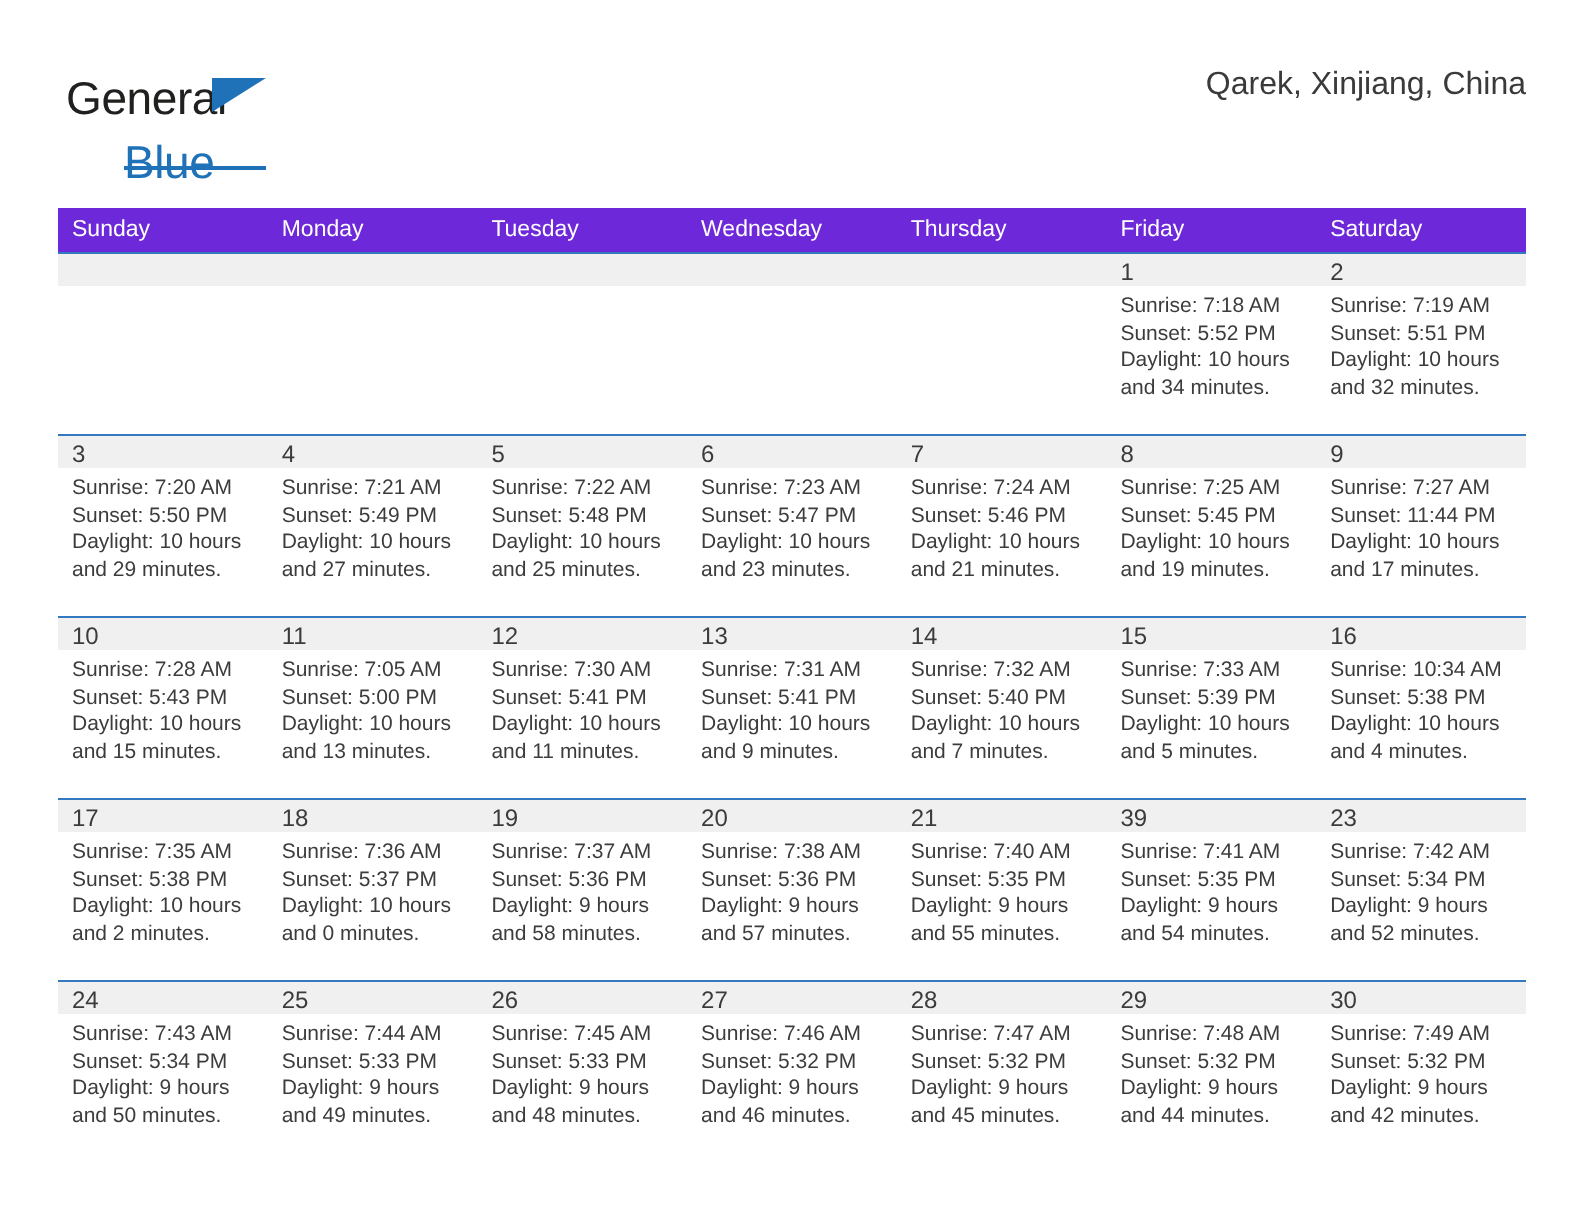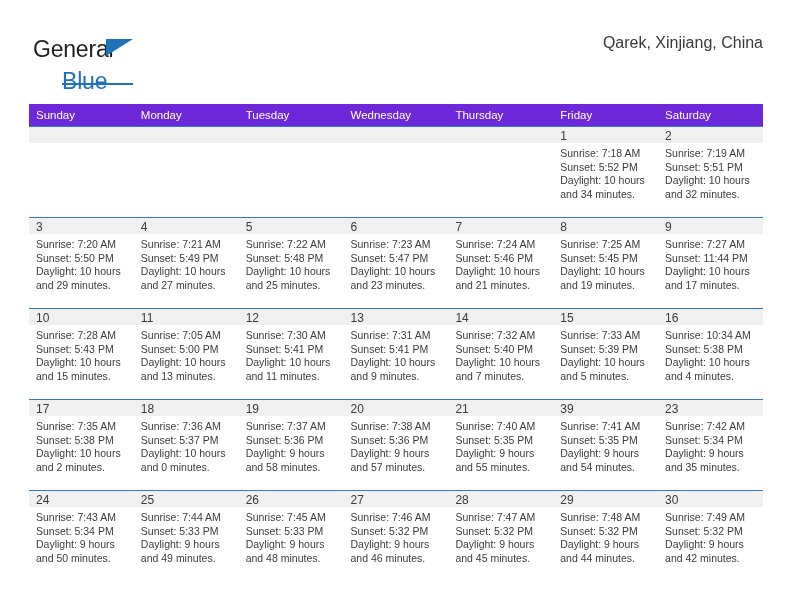--- a/index.html
+++ b/index.html
@@ -399,21 +399,21 @@
               <div>Daylight: 9 hours</div>
               <div>and 54 minutes.</div>
             </div>
           </td>
           <td>
             <div class="daynum-band">23</div>
             <div class="cell-body">
               <div>Sunrise: 7:42 AM</div>
               <div>Sunset: 5:34 PM</div>
               <div>Daylight: 9 hours</div>
-              <div>and 35 minutes.</div>
+              <div>and 52 minutes.</div>
             </div>
           </td>
         </tr>
         <tr class="week">
           <td>
             <div class="daynum-band">24</div>
             <div class="cell-body">
               <div>Sunrise: 7:43 AM</div>
               <div>Sunset: 5:34 PM</div>
               <div>Daylight: 9 hours</div>

